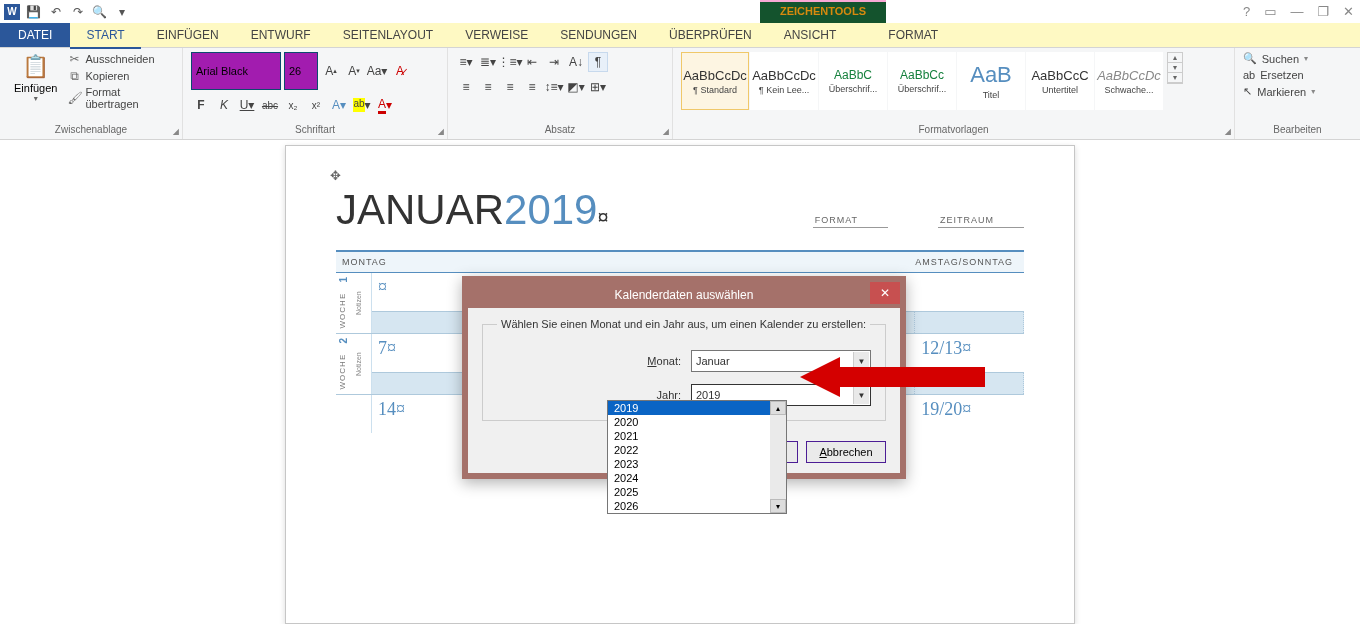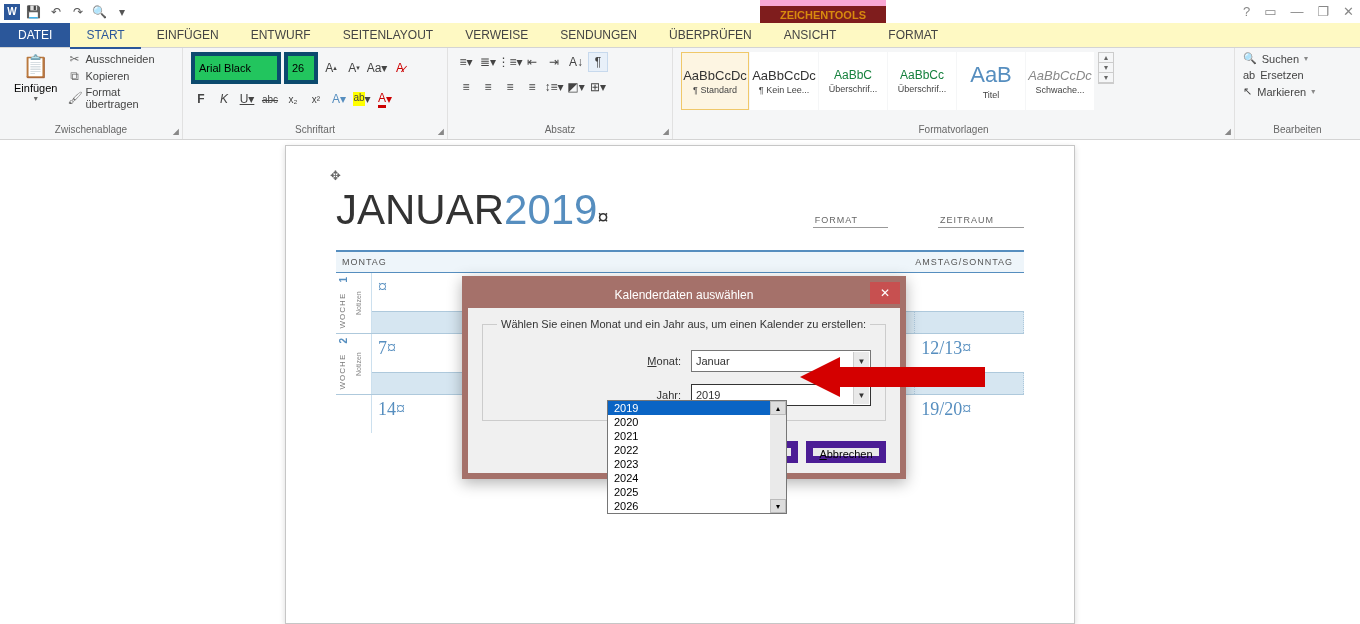--- a/index.html
+++ b/index.html
@@ -5,21 +5,21 @@
 * { margin: 0; padding: 0; box-sizing: border-box; font-family: 'Segoe UI', Tahoma, sans-serif; }
 body { background: #fff; width: 1360px; height: 624px; overflow: hidden; position: relative; }
 
 
 .titlebar { height: 23px; background: #fff; display: flex; align-items: center; padding: 0 4px; position: relative; }
 .titlebar-left { display: flex; gap: 6px; align-items: center; }
 .qat-icon { width: 16px; height: 16px; display: flex; align-items: center; justify-content: center; font-size: 12px; color: #555; }
 .word-icon { width: 16px; height: 16px; background: #2b579a; color: #fff; display: flex; align-items: center; justify-content: center; font-size: 10px; font-weight: bold; }
 .titlebar-right { position: absolute; right: 6px; display: flex; gap: 14px; align-items: center; }
 .win-btn { font-size: 13px; color: #888; cursor: pointer; }
-.contextual-tab { position: absolute; left: 760px; top: 0; height: 23px; background: #7f1d1d; padding: 3px 20px; font-size: 11px; color: #d88a0e; font-weight: 600; border-top: 6px solid #f9a8d4; }
+.contextual-tab { position: absolute; left: 760px; top: 0; height: 23px; background: #14532d; padding: 3px 20px; font-size: 11px; color: #d88a0e; font-weight: 600; border-top: 2px solid #f9a8d4; }
 
 
 .tabs { height: 25px; background: #fef9c3; display: flex; align-items: flex-start; border-bottom: 1px solid #d4d4d4; }
 .tab { padding: 5px 16px; font-size: 12px; color: #444; cursor: pointer; }
 .tab.file { background: #2b579a; color: #fff; padding: 5px 18px; }
 .tab.active { color: #2b579a; border-bottom: 2px solid #2b579a; }
 
 
 .ribbon { height: 92px; background: #f5f6f7; border-bottom: 1px solid #d4d4d4; display: flex; }
 .group { border-right: 1px solid #e1e1e1; padding: 4px 8px 2px; display: flex; flex-direction: column; justify-content: space-between; position: relative; }
@@ -27,21 +27,21 @@
 .group-content { display: flex; gap: 4px; align-items: flex-start; flex: 1; }
 .group-dialoglauncher { position: absolute; right: 3px; bottom: 3px; font-size: 8px; color: #888; }
 
 .clipboard-main { display: flex; flex-direction: column; align-items: center; padding: 2px 6px; }
 .paste-icon { font-size: 22px; color: #c39552; }
 .clipboard-side { display: flex; flex-direction: column; gap: 3px; font-size: 11px; color: #444; }
 .clipboard-side div { display: flex; align-items: center; gap: 4px; }
 .clipboard-side .ic { font-size: 12px; color: #666; width: 14px; text-align: center; }
 
 .font-row { display: flex; gap: 3px; align-items: center; margin-bottom: 5px; }
-.font-select { border: 4px solid #0c4a6e; background: #22c55e; font-size: 11px; padding: 2px 4px; height: 32px; }
+.font-select { border: 1px solid #0c4a6e; background: #a21caf; font-size: 11px; padding: 2px 4px; height: 38px; }
 .font-name { width: 90px; }
 .font-size { width: 34px; }
 .rbtn { width: 20px; height: 20px; display: flex; align-items: center; justify-content: center; font-size: 12px; color: #444; cursor: pointer; }
 .rbtn.small { font-size: 10px; }
 .rbtn.colored { color: #c00; }
 
 .para-row { display: flex; gap: 2px; align-items: center; margin-bottom: 5px; }
 
 .styles-gallery { display: flex; gap: 1px; }
 .style-item { width: 68px; height: 58px; border: 1px solid transparent; background: #fff; display: flex; flex-direction: column; align-items: center; justify-content: center; cursor: pointer; }
@@ -88,21 +88,21 @@
 .dialog-close { position: absolute; right: 0; top: 0; width: 30px; height: 22px; background: #c75050; color: #fff; display: flex; align-items: center; justify-content: center; font-size: 12px; cursor: pointer; }
 .dialog-body { padding: 10px 14px; }
 .fieldset { border: 1px solid #ccc; padding: 8px 14px 14px; font-size: 11px; color: #333; }
 .fieldset-legend { font-size: 11px; padding: 0 4px; }
 .form-row { display: flex; align-items: center; justify-content: flex-end; gap: 10px; margin-top: 12px; }
 .form-label { font-size: 11px; text-align: right; }
 .form-label u { text-decoration: underline; }
 .form-select { width: 180px; height: 22px; border: 1px solid #767676; background: #fff; font-size: 11px; padding: 2px 4px; display: flex; justify-content: space-between; align-items: center; }
 .form-select .arrow { background: #e9e9e9; border-left: 1px solid #ccc; width: 16px; height: 18px; margin-right: -3px; display: flex; align-items: center; justify-content: center; font-size: 8px; }
 .dialog-buttons { display: flex; justify-content: flex-end; gap: 8px; padding: 10px 14px; }
-.dlg-btn { width: 80px; height: 22px; border: 7px solid #4c1d95; background: #eaeaea; font-size: 11px; cursor: pointer; }
+.dlg-btn { width: 80px; height: 22px; border: 1px solid #4c1d95; background: #eaeaea; font-size: 11px; cursor: pointer; }
 
 
 .dropdown-list { position: absolute; left: 607px; top: 400px; width: 180px; background: #fff; border: 1px solid #767676; z-index: 200; font-size: 11px; }
 .dropdown-list .opt { padding: 1px 6px; cursor: pointer; }
 .dropdown-list .opt.selected { background: #0a64c4; color: #fff; }
 .dropdown-list .scroll { position: absolute; right: 0; top: 0; bottom: 0; width: 16px; background: #eaeaea; display: flex; flex-direction: column; justify-content: space-between; }
 .dropdown-list .scroll div { height: 14px; display: flex; align-items: center; justify-content: center; font-size: 8px; background: #ddd; border: 1px solid #bbb; }
 
 
 .red-arrow { position: absolute; left: 800px; top: 352px; z-index: 300; }
@@ -241,20 +241,24 @@
           </div>
           <div class="style-item">
             <div class="style-preview med">AaBbCc</div>
             <div class="style-name">Überschrif...</div>
           </div>
           <div class="style-item">
             <div class="style-preview big">AaB</div>
             <div class="style-name">Titel</div>
           </div>
           <div class="style-item">
+            <div class="style-preview ">AaBbCcC</div>
+            <div class="style-name">Untertitel</div>
+          </div>
+          <div class="style-item">
             <div class="style-preview ital">AaBbCcDc</div>
             <div class="style-name">Schwache...</div>
           </div>
         </div>
       <div class="styles-more">
           <div>▴</div>
           <div>▾</div>
           <div>▾</div>
         </div>
     </div>

